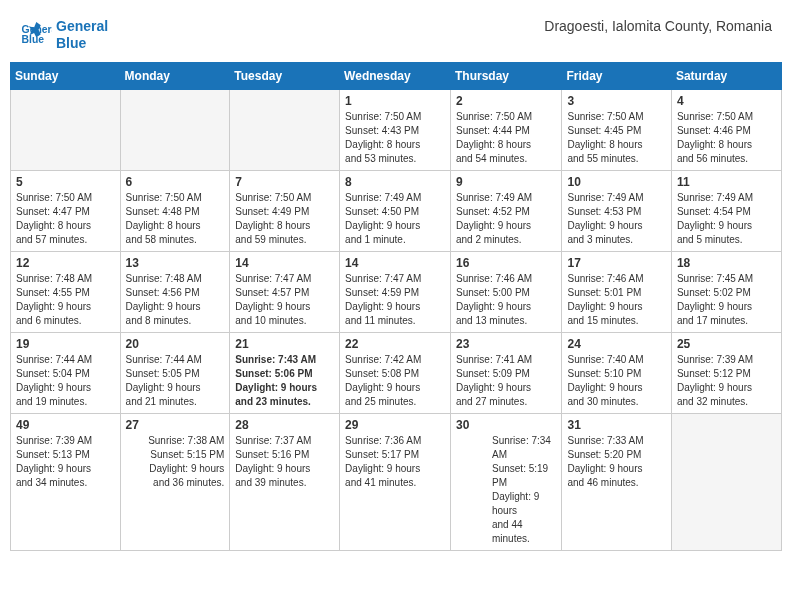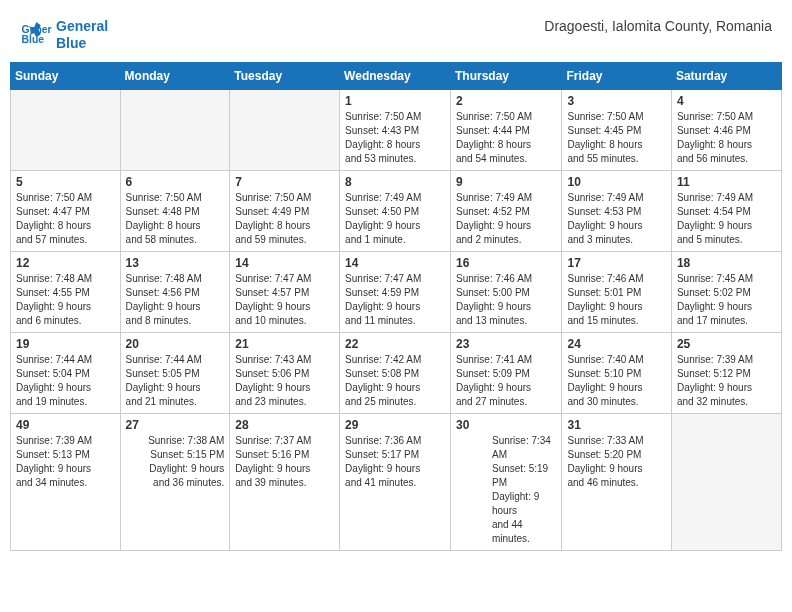--- a/index.html
+++ b/index.html
@@ -257,21 +257,21 @@
         </td>
         <td>
           <span class="day-num">20</span>
           <div class="day-info" style="white-space: pre-line;">Sunrise: 7:44 AM
 Sunset: 5:05 PM
 Daylight: 9 hours
 and 21 minutes.</div>
         </td>
         <td>
           <span class="day-num">21</span>
-          <div class="day-info" style="white-space: pre-line;">Sunrise: 7:43 AM
+          <div class="day-info" style="white-space: pre-line; font-weight: bold;">Sunrise: 7:43 AM
 Sunset: 5:06 PM
 Daylight: 9 hours
 and 23 minutes.</div>
         </td>
         <td>
           <span class="day-num">22</span>
           <div class="day-info" style="white-space: pre-line;">Sunrise: 7:42 AM
 Sunset: 5:08 PM
 Daylight: 9 hours
 and 25 minutes.</div>

